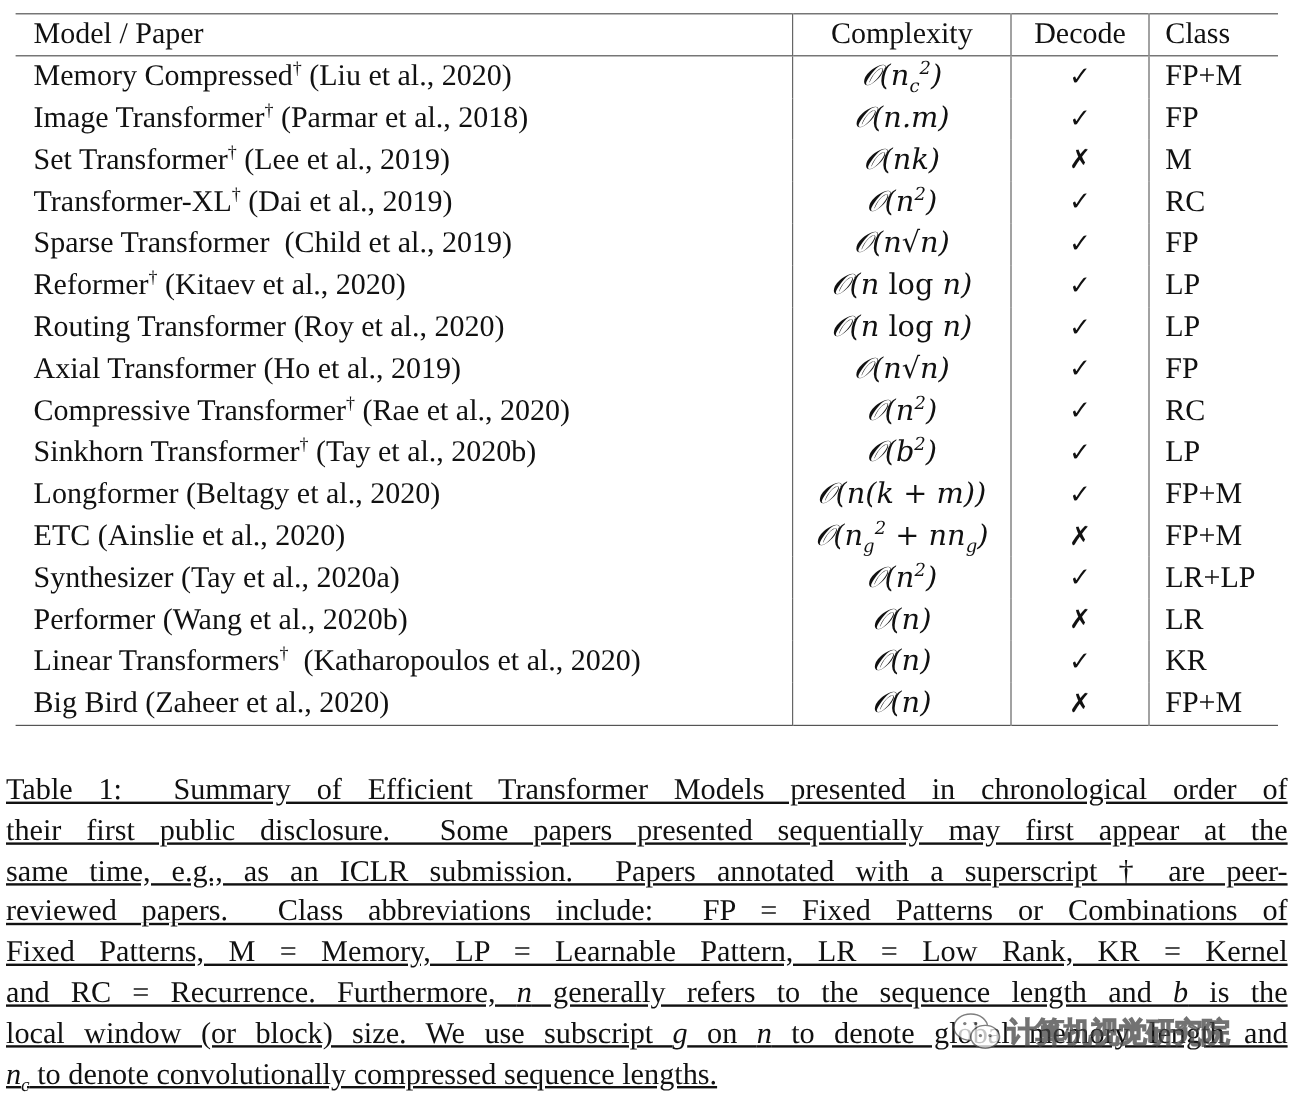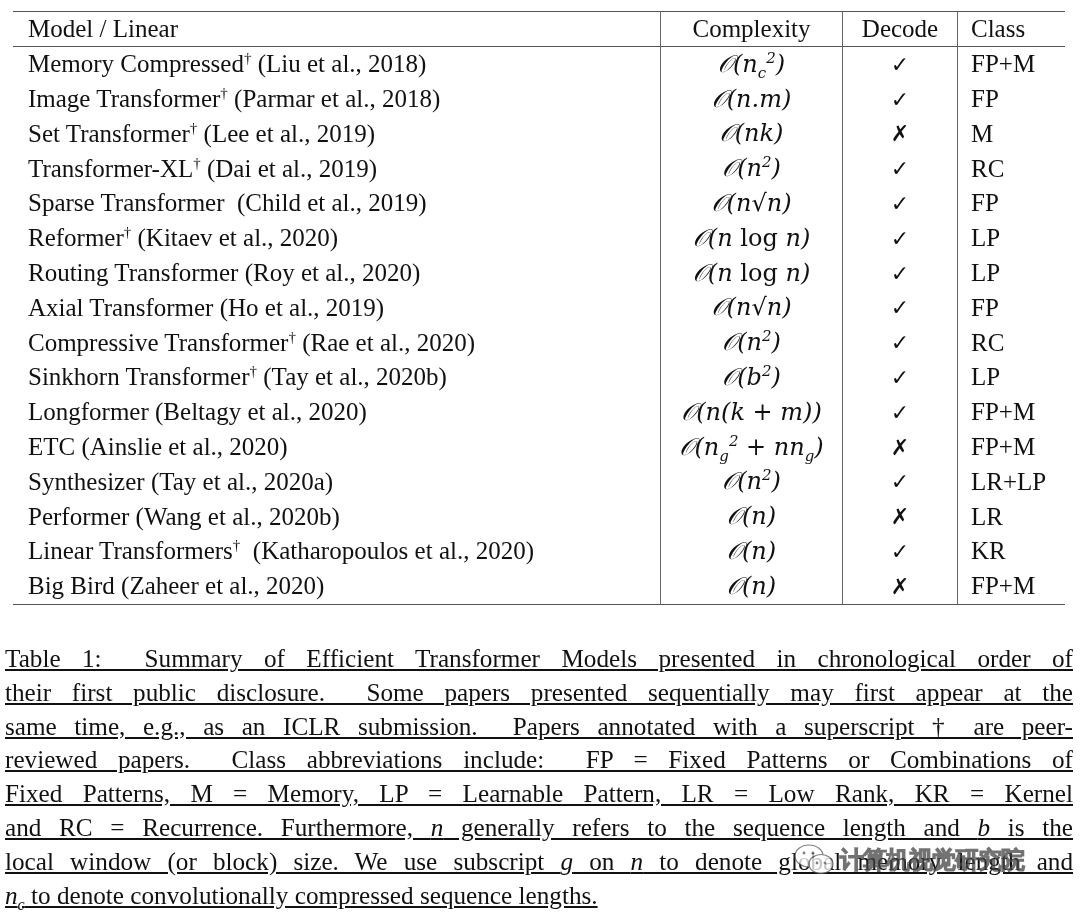--- a/index.html
+++ b/index.html
@@ -108,29 +108,29 @@
       letter-spacing: -1px;
     }
   </style>
 </head>
 <body>
 
 <div class="table-wrap">
   <table class="summary">
     <thead>
       <tr>
-        <th class="col-model">Model / Linear</th>
+        <th class="col-model">Model / Paper</th>
         <th class="col-complexity">Complexity</th>
         <th class="col-decode">Decode</th>
         <th class="col-class">Class</th>
       </tr>
     </thead>
     <tbody id="table-body">
         <tr>
-          <td class="col-model"><span>Memory Compressed</span><sup class="dag">†</sup><span style="white-space: pre;"> (Liu et al., 2018)</span></td>
+          <td class="col-model"><span>Memory Compressed</span><sup class="dag">†</sup><span style="white-space: pre;"> (Liu et al., 2020)</span></td>
           <td class="col-complexity"><span class="math">𝒪(n<sub style="font-size: 15px; line-height: 0;">c</sub><sup style="font-size: 15px; line-height: 0;">2</sup>)</span></td>
           <td class="col-decode"><span class="mark check">✓</span></td>
           <td class="col-class">FP+M</td>
         </tr>
         <tr>
           <td class="col-model"><span>Image Transformer</span><sup class="dag">†</sup><span style="white-space: pre;"> (Parmar et al., 2018)</span></td>
           <td class="col-complexity"><span class="math">𝒪(n.m)</span></td>
           <td class="col-decode"><span class="mark check">✓</span></td>
           <td class="col-class">FP</td>
         </tr>

